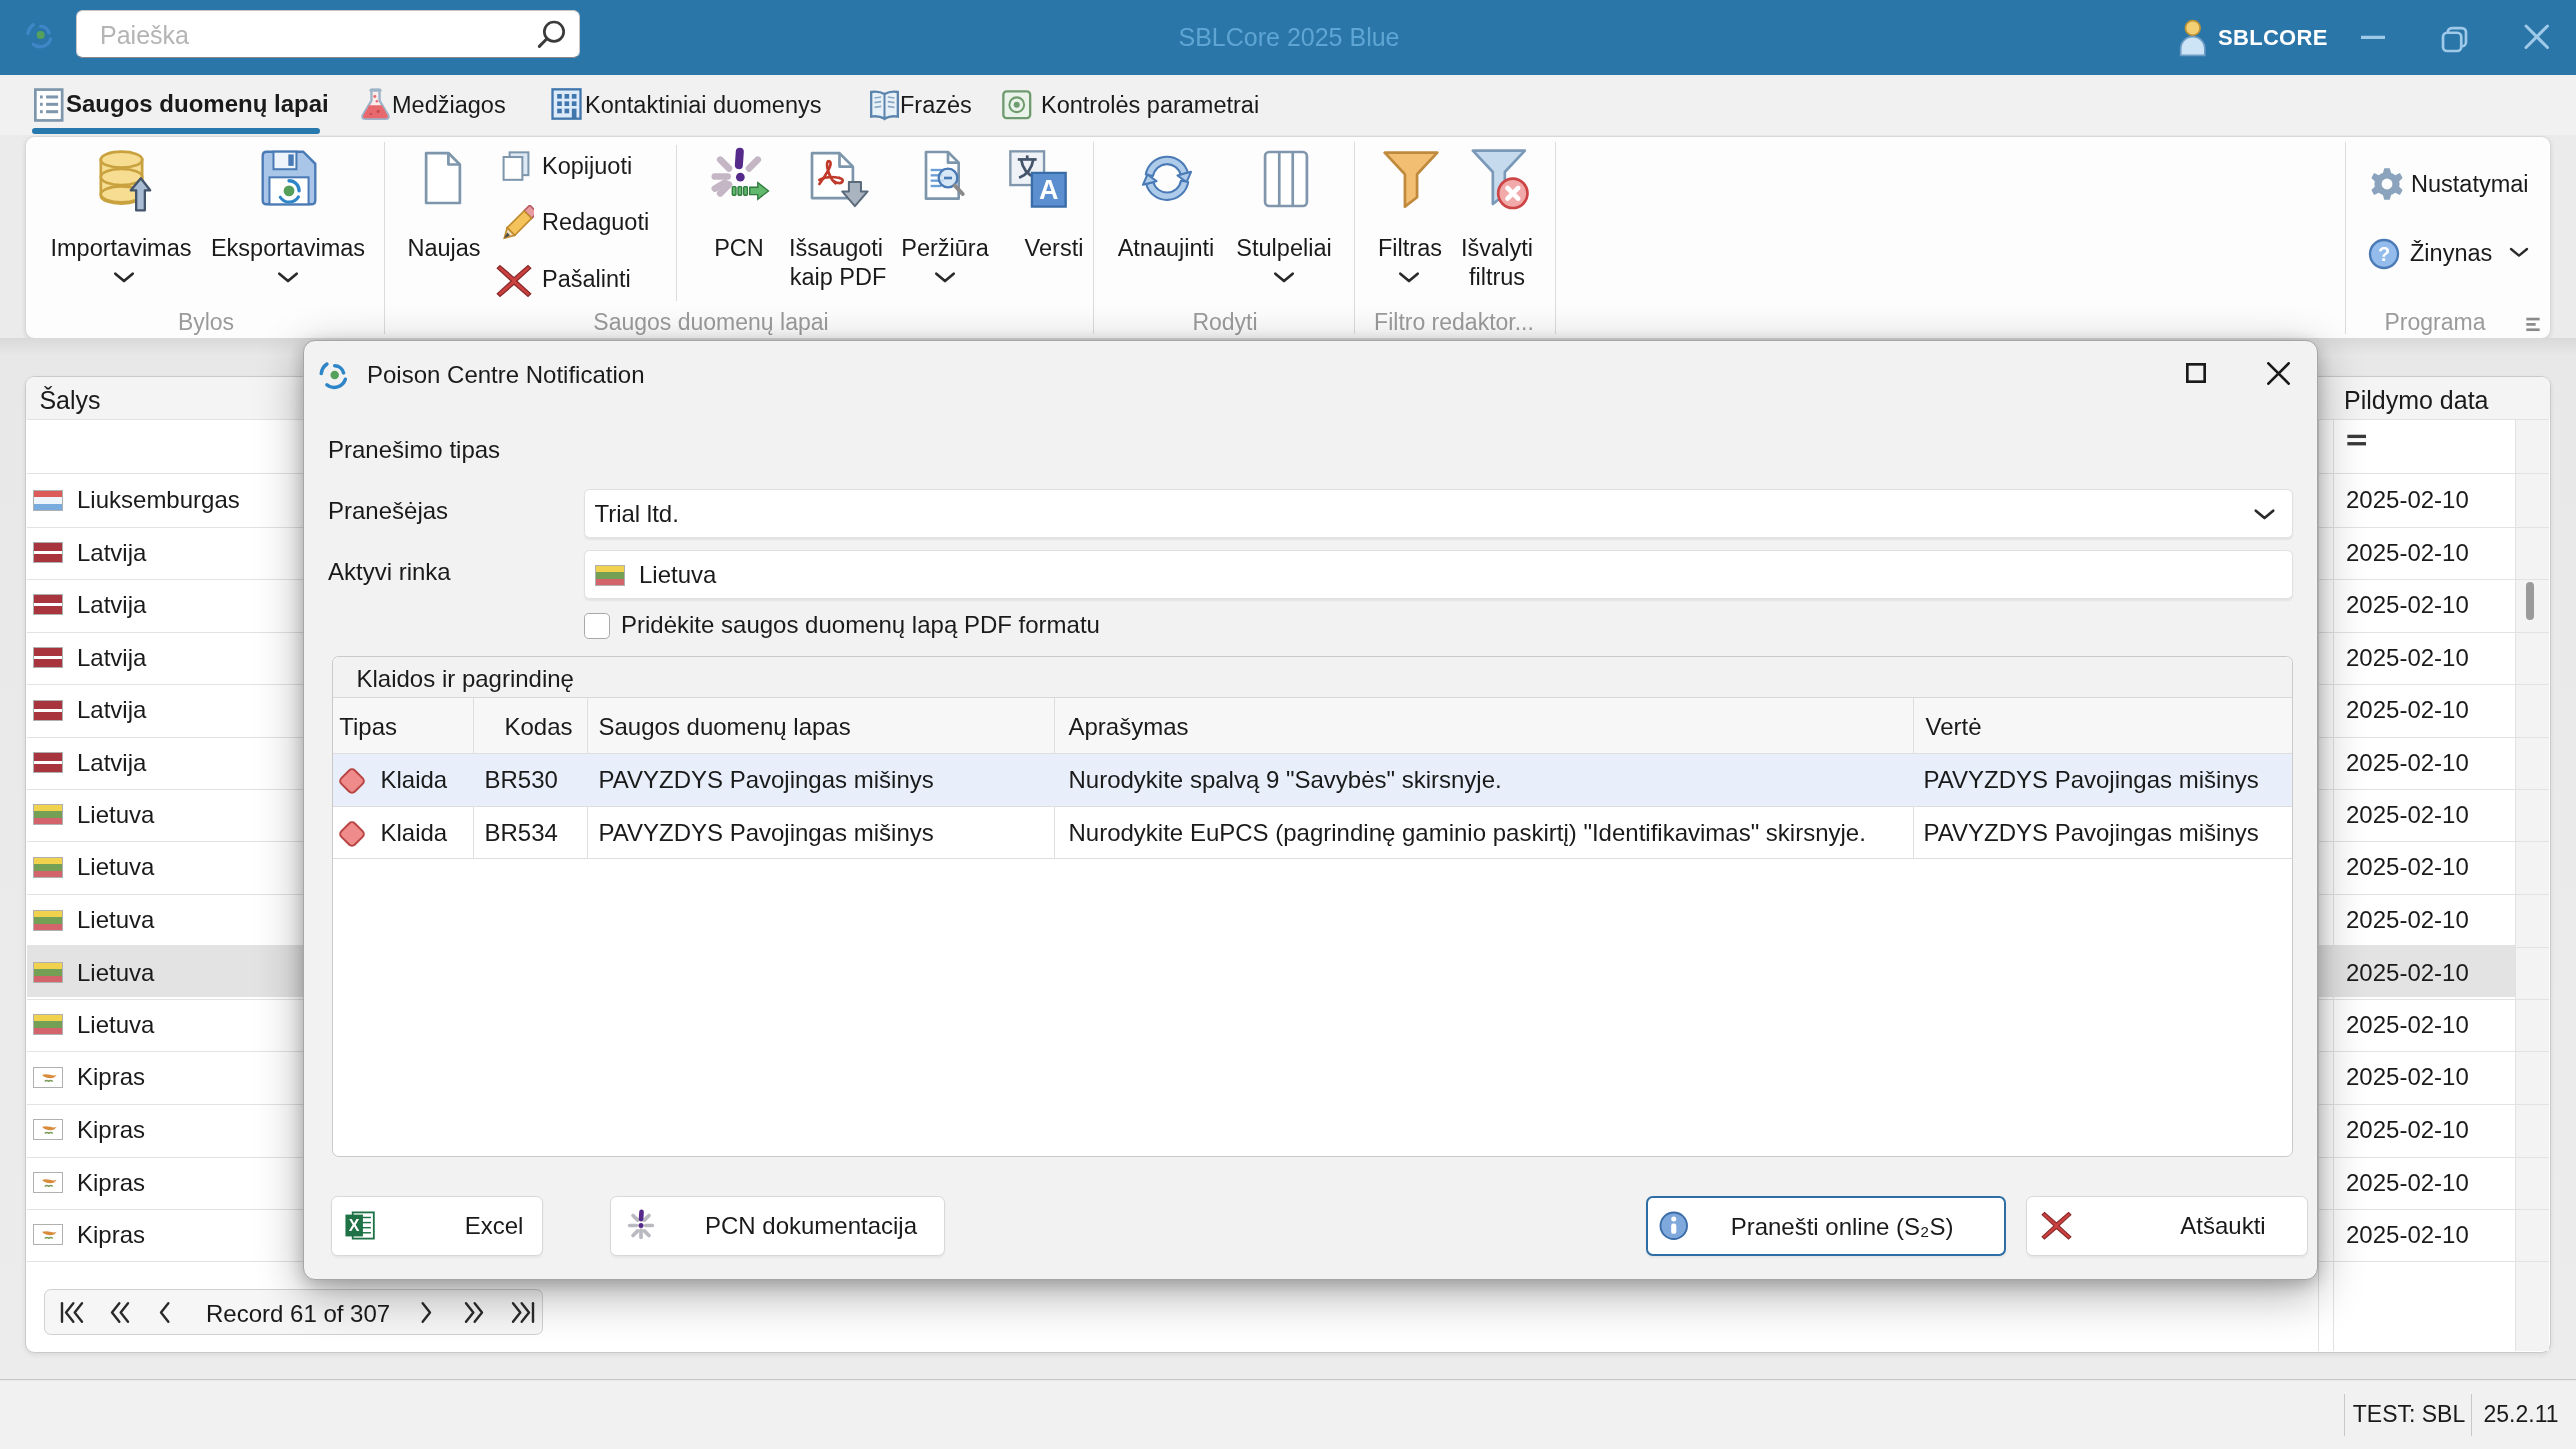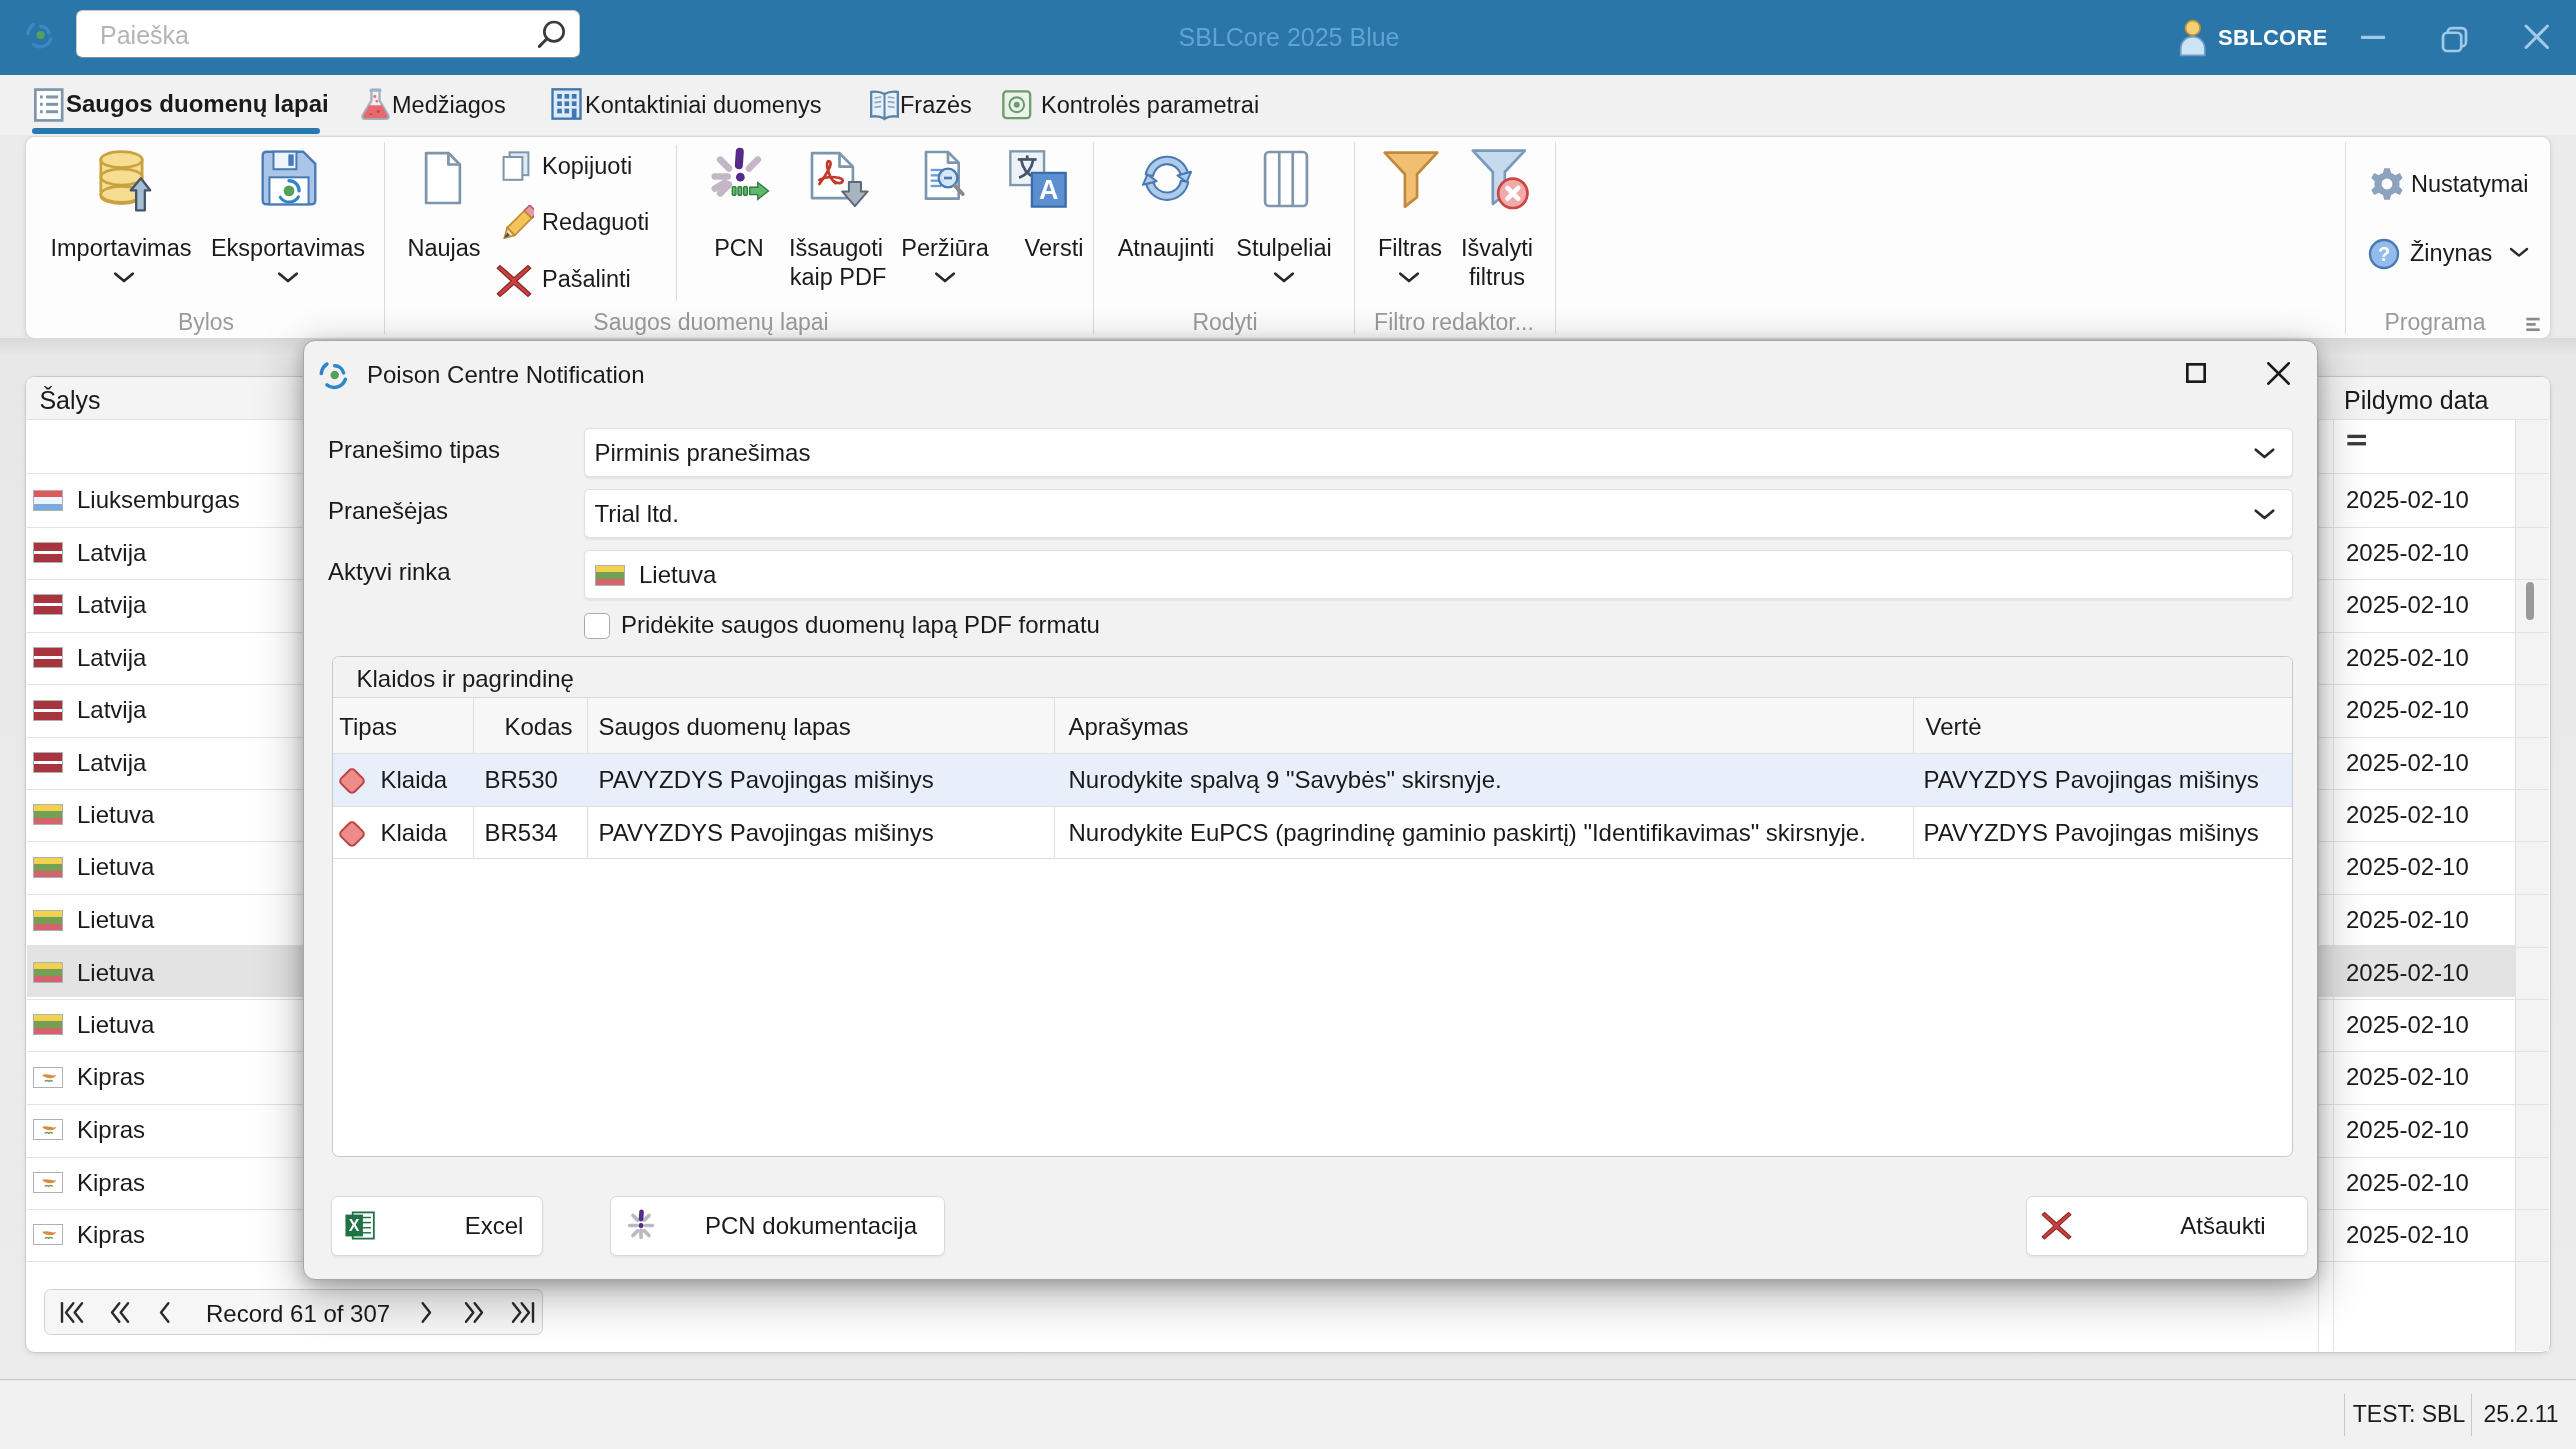--- a/index.html
+++ b/index.html
@@ -511,26 +511,20 @@
   <div class="dlabel" style="left:63px;top:19.5px">Poison Centre Notification</div>
   <svg class="abs" style="left:1882px;top:22px" width="20" height="20" viewBox="0 0 30 30">
       <rect x="2" y="2" width="26" height="26" fill="none" stroke="#1a1a1a" stroke-width="4"></rect>
     </svg>
   <svg class="abs" style="left:1963px;top:21px" width="23" height="23" viewBox="0 0 34 34">
     <line x1="2" y1="2" x2="32" y2="32" stroke="#1a1a1a" stroke-width="4" stroke-linecap="round"></line>
     <line x1="32" y1="2" x2="2" y2="32" stroke="#1a1a1a" stroke-width="4" stroke-linecap="round"></line>
   </svg>
 
   <div class="dlabel" style="top:95px">Pranešimo tipas</div>
-  <div class="dfield" style="top:87px">
-      <div class="ftxt">Pirminis pranešimas</div>
-    <svg class="abs" style="right:16px;top:18px" width="23" height="13.4" viewBox="0 0 34 20">
-        <polyline points="4,4 17,15 30,4" fill="none" stroke="#2a2a2a" stroke-width="4" stroke-linecap="round" stroke-linejoin="round"></polyline>
-      </svg>
-  </div>
   <div class="dlabel" style="top:156px">Pranešėjas</div>
   <div class="dfield" style="top:148px">
       <div class="ftxt">Trial ltd.</div>
     <svg class="abs" style="right:16px;top:18px" width="23" height="13.4" viewBox="0 0 34 20">
         <polyline points="4,4 17,15 30,4" fill="none" stroke="#2a2a2a" stroke-width="4" stroke-linecap="round" stroke-linejoin="round"></polyline>
       </svg>
   </div>
   <div class="dlabel" style="top:217px">Aktyvi rinka</div>
   <div class="dfield" style="top:209px">
     <div class="abs flag" style="left:10px;top:14px;background:linear-gradient(#f0d24f 33%, #74a055 33% 66%, #d4646c 66%)"></div>
@@ -603,20 +597,28 @@
           <line x1="29" y1="18" x2="36" y2="11"></line>
         <line x1="24" y1="33" x2="24" y2="44"></line>
       </g>
       <g fill="#552a8a">
           <rect x="21" y="2" width="7" height="18" rx="3.5" transform="rotate(4 24 10)"></rect>
           <circle cx="24" cy="26" r="3.8"></circle>
         </g>
     </svg>
     <div class="btxt" style="left:200px">PCN dokumentacija</div>
   </div>
+  <div class="btn" style="left:1342px;width:360px;border:2.7px solid #2e6ea5">
+    <svg class="abs" style="left:11.4px;top:12.7px" width="29.5" height="29.5" viewBox="0 0 40 40">
+      <circle cx="20" cy="20" r="18" fill="#7fa9dc" stroke="#3a6ca8" stroke-width="2.5"></circle>
+      <circle cx="20" cy="11" r="3.4" fill="#fff"></circle>
+      <rect x="16.5" y="17" width="7" height="14" rx="3" fill="#fff"></rect>
+    </svg>
+    <div class="btxt" style="left:194px">Pranešti online (S₂S)</div>
+  </div>
   <div class="btn" style="left:1722px;width:282px">
     <svg class="abs" style="left:14px;top:14px" width="31" height="29.5" viewBox="0 0 54 50">
       <path d="M 6 2 L 27 20 L 48 2 L 52 6 L 31 25 L 52 44 L 48 48 L 27 30 L 6 48 L 2 44 L 23 25 L 2 6 Z" fill="#cc4040" stroke="#8a2a2a" stroke-width="2"></path>
     </svg>
     <div class="btxt" style="left:196px">Atšaukti</div>
   </div>
 </div>
 
 
 </body></html>

